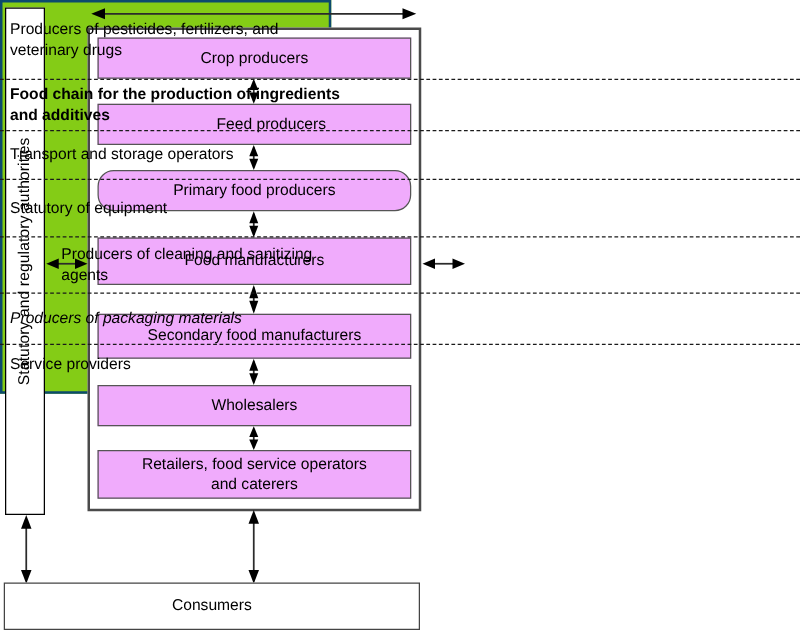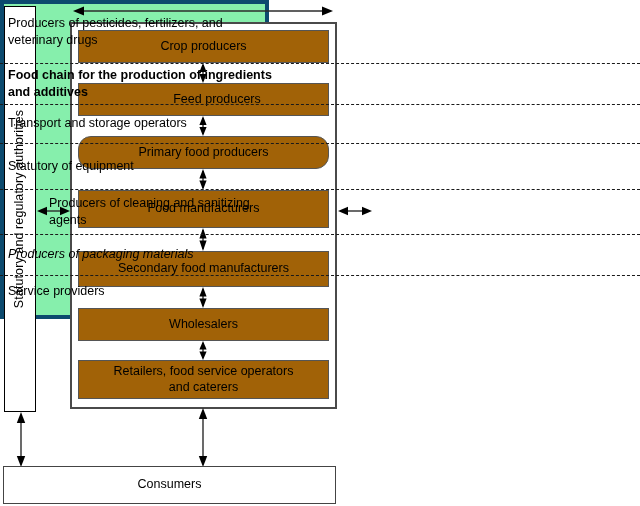--- a/index.html
+++ b/index.html
@@ -62,40 +62,40 @@
     top: 22px;
     width: 267px;
     height: 387px;
   }
 
   
   .chain-box {
     left: 78px;
     width: 251px;
     border: 1.4px solid #555555;
-    background: #a16207;
+    background: #f0abfc;
   }
 
   
   #consumers-box {
     left: 3px;
     top: 466px;
     width: 333px;
     height: 38px;
     border: 1.4px solid #444444;
   }
 
   
   #ancillary-panel {
     left: 372px;
     top: 6px;
     width: 261px;
     height: 311px;
-    border: 4px solid #0c4a6e;
-    background: #86efac;
+    border: 2px solid #0c4a6e;
+    background: #84cc16;
   }
   .ancillary-item {
     position: absolute;
     left: 0;
     width: 100%;
     box-sizing: border-box;
     display: flex;
     align-items: center;
     padding-left: 8px;
     padding-right: 6px;

